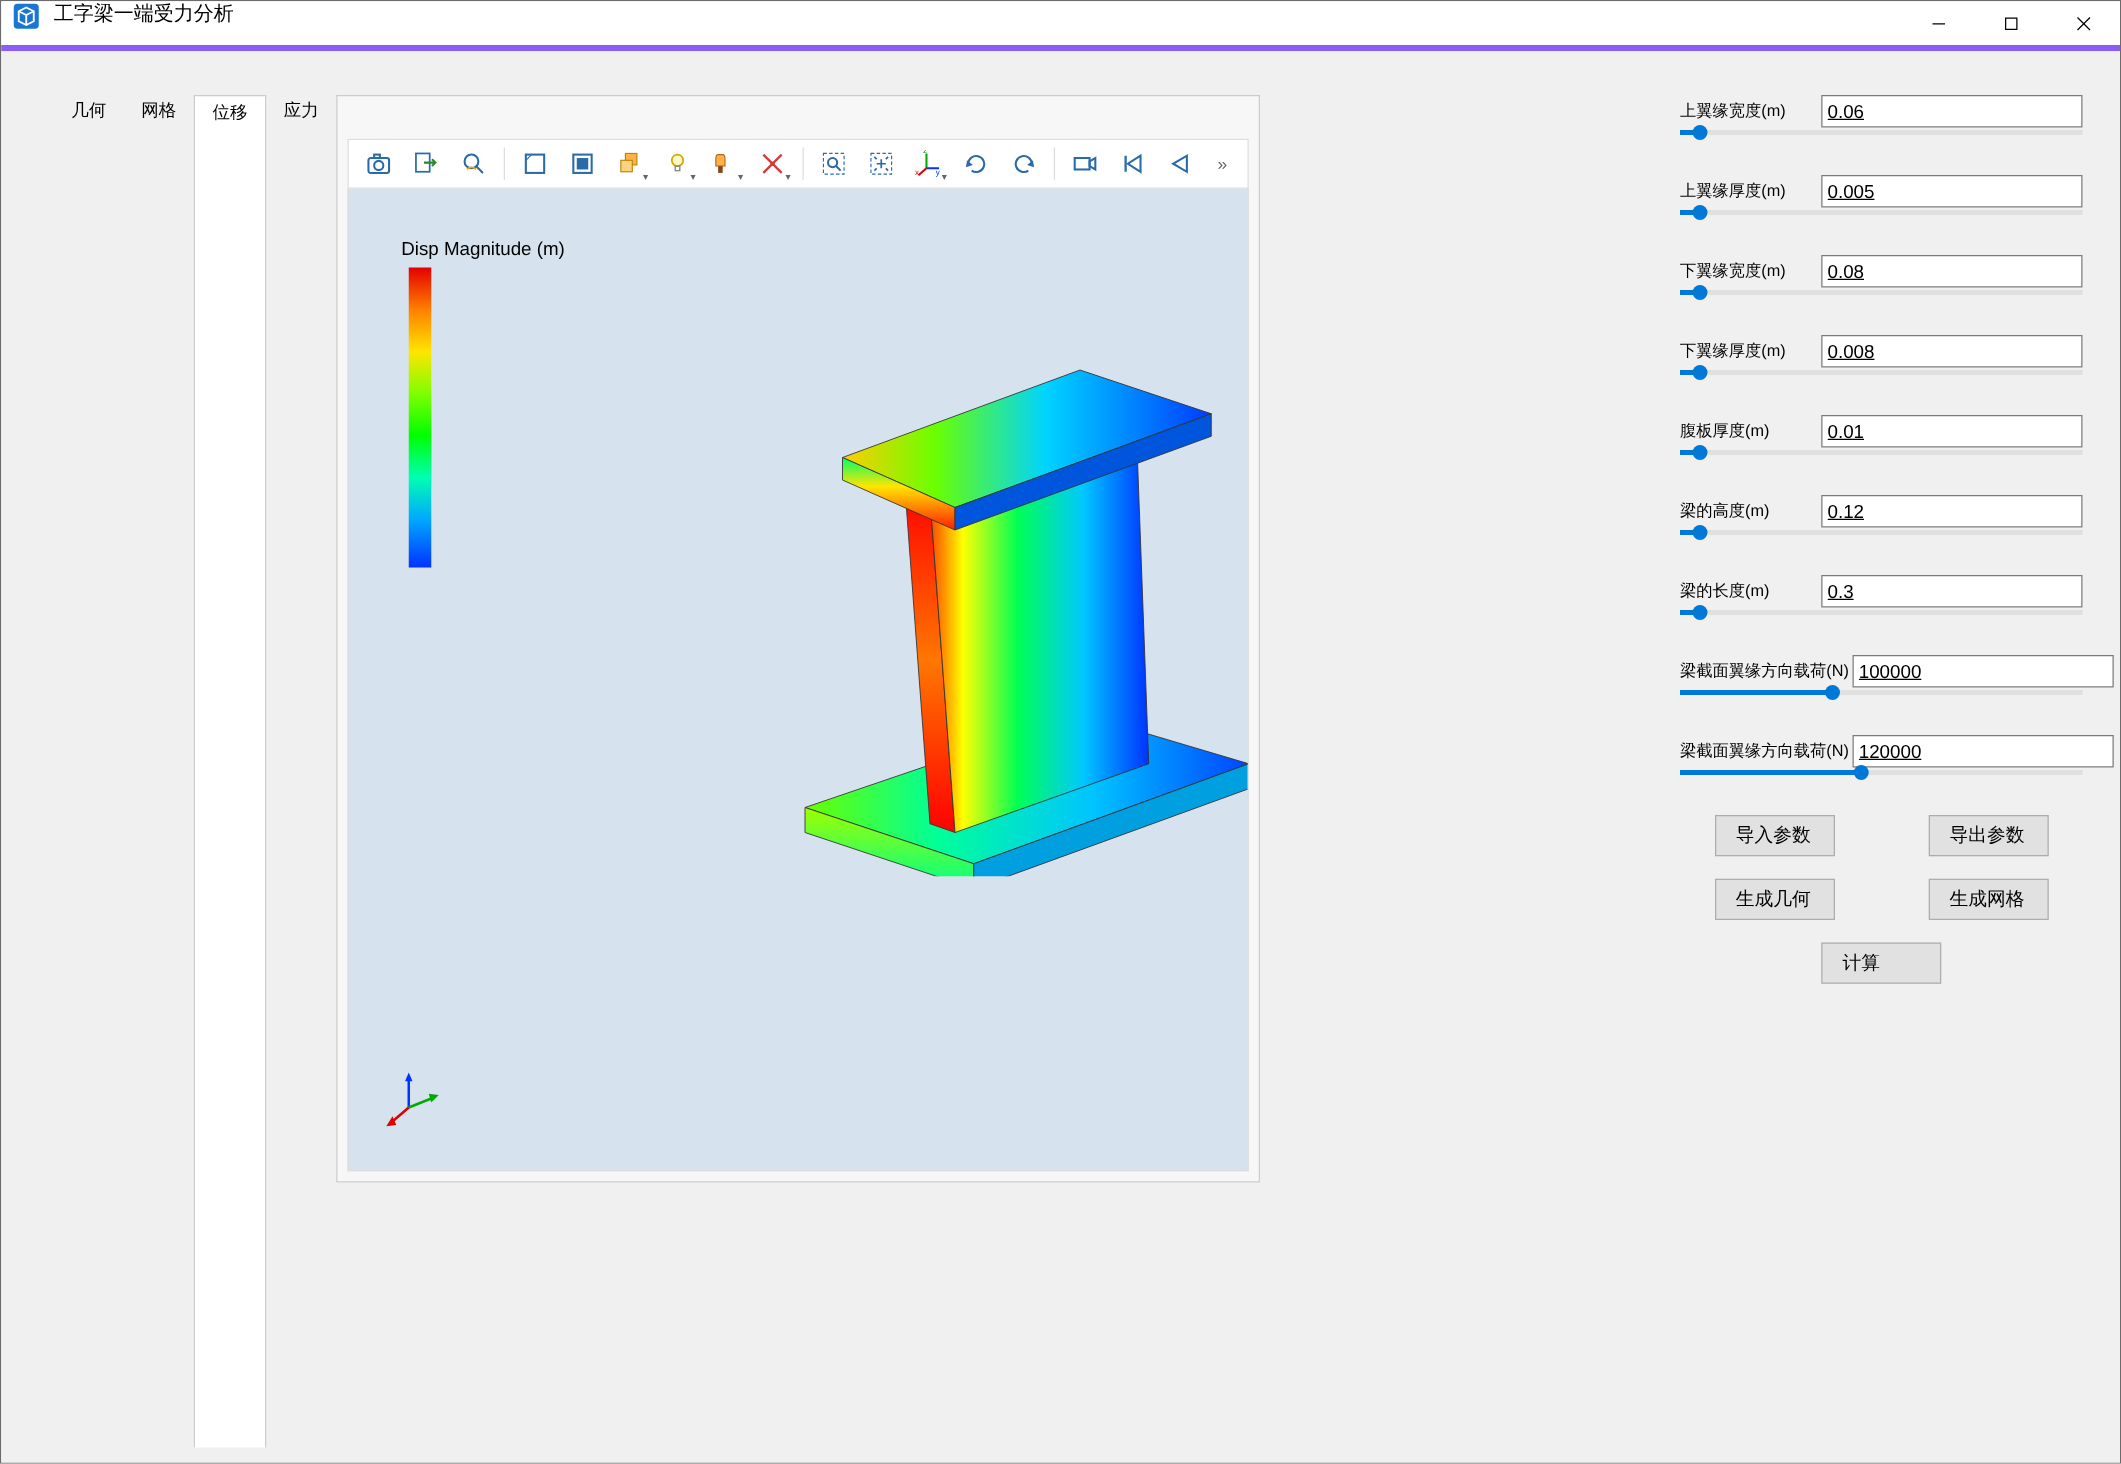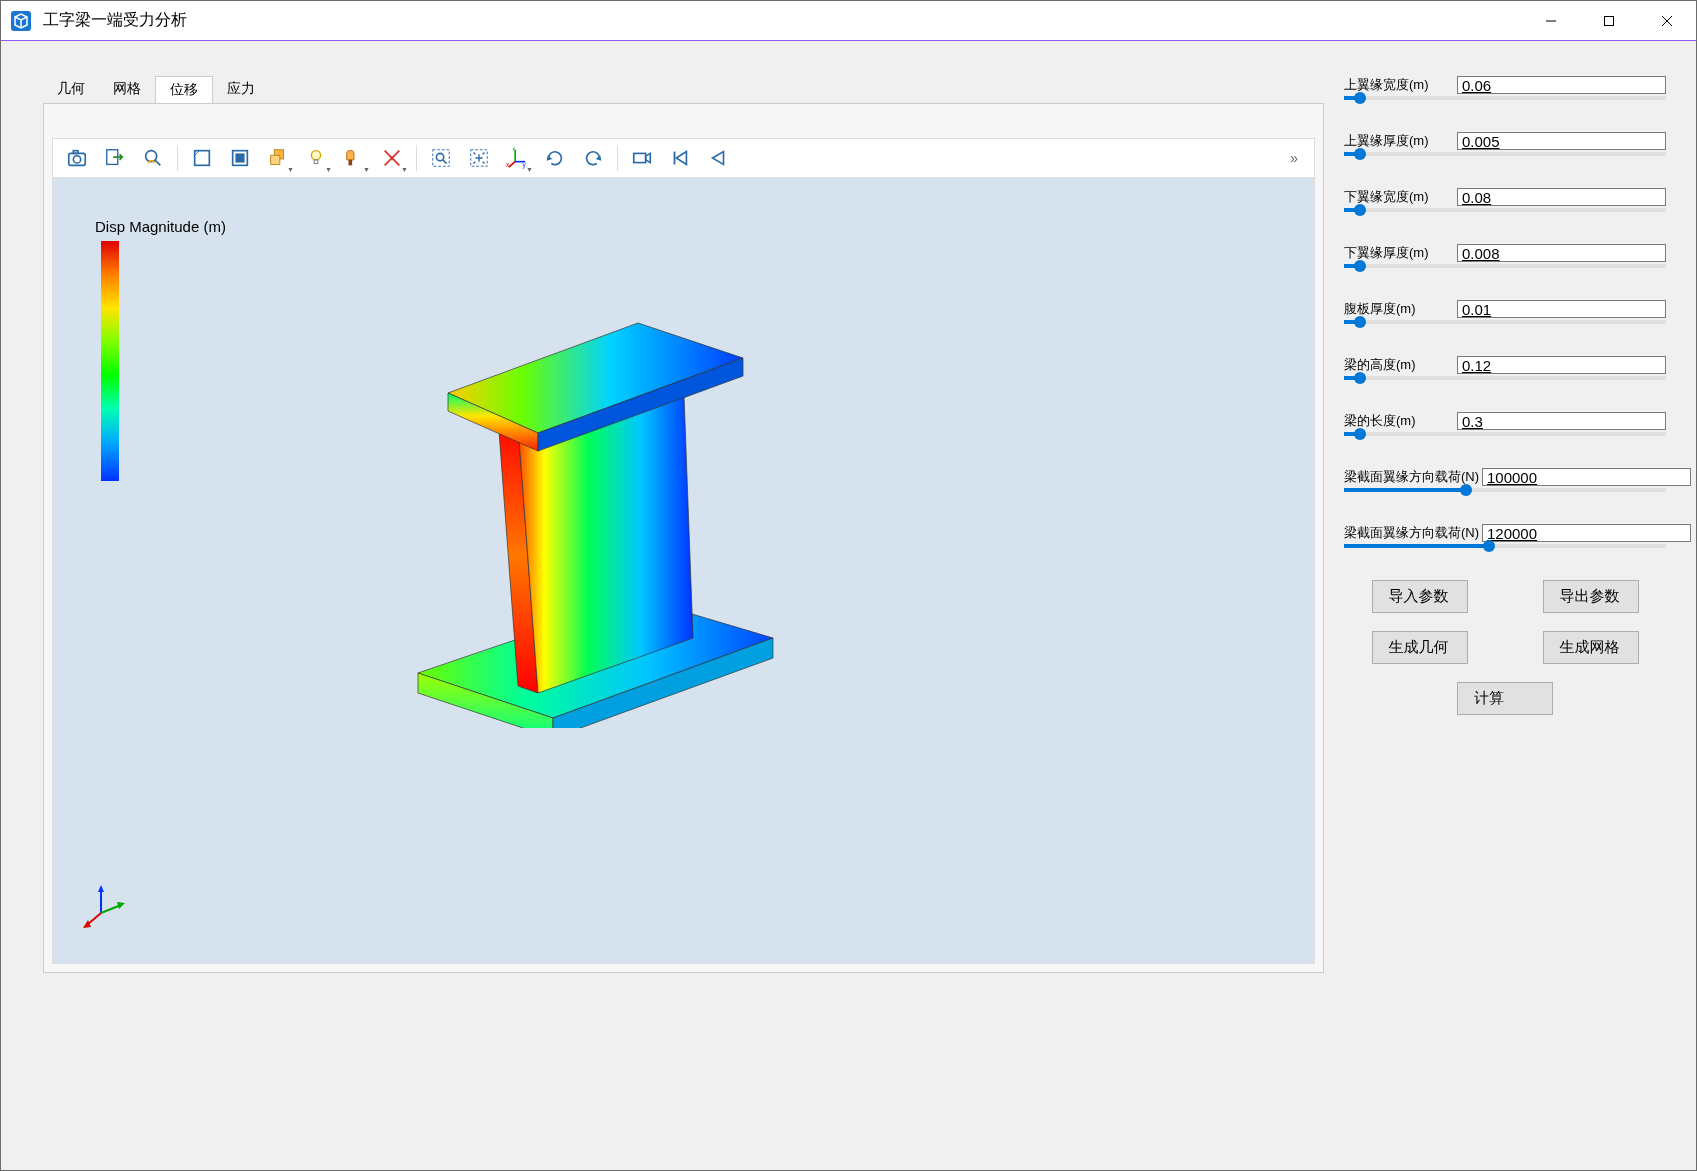--- a/index.html
+++ b/index.html
@@ -1,28 +1,28 @@
 <!DOCTYPE html>
 <html><head>
 <meta charset="utf-8">
 <style>
   * { box-sizing: border-box; margin: 0; padding: 0; }
   body { font-family: "Microsoft YaHei", Arial, sans-serif; font-size: 12px; background: #fff; color: #000; }
   
   .window { width: 1697px; height: 1171px; border: 1px solid #6b6b6b; display: flex; flex-direction: column; }
   
-  .titlebar { height: 40px; display: flex; align-items: center; padding: 0 0 0 8px; border-bottom: 1px solid #8b5cf6; background: #fff; }
+  .titlebar { height: 40px; display: flex; padding: 0 0 0 8px; border-bottom: 5px solid #8b5cf6; background: #fff; }
   .titlebar-icon { width: 24px; height: 24px; margin-right: 10px; }
   .titlebar-text { font-size: 16px; flex: 1; }
   .titlebar-controls { display: flex; height: 100%; }
   .titlebar-btn { width: 58px; height: 100%; display: flex; align-items: center; justify-content: center; cursor: pointer; }
   
   .body-area { flex: 1; display: flex; background: #f0f0f0; }
   
-  .main-panel { flex: 1; padding: 35px 12px 12px 42px; display: flex; flex-direction: column; }
+  .main-panel { flex: 1; padding: 35px 12px 12px 42px; display: flex; flex-direction: row; }
   
   .tabs { display: flex; gap: 0; margin-bottom: 0; }
   .tab { padding: 4px 14px; font-size: 14px; cursor: pointer; }
   .tab.active { background: #fff; border: 1px solid #ccc; border-bottom: none; }
   
   .content-box { border: 1px solid #ccc; background: #f7f7f7; padding: 34px 8px 8px 8px; display: flex; flex-direction: column; height: 870px; }
   
   .toolbar { height: 40px; background: #fff; border: 1px solid #ddd; display: flex; align-items: center; padding: 0 6px; gap: 2px; }
   .tool-btn { width: 36px; height: 36px; display: flex; align-items: center; justify-content: center; cursor: pointer; border-radius: 3px; position: relative; }
   .tool-sep { width: 1px; height: 26px; background: #ddd; margin: 0 4px; }
@@ -37,21 +37,21 @@
   .legend-bar { width: 18px; height: 240px; background: linear-gradient(to bottom, #e30000 0%, #ff7f00 14%, #ffe500 28%, #7fff00 42%, #00ff00 56%, #00ffb2 70%, #00a8ff 84%, #0033ff 100%); }
   .legend-ticks { margin-left: 6px; display: flex; flex-direction: column; justify-content: space-between; height: 240px; font-size: 12px; color: #333; }
   .legend-tick::before { content: "— "; color: #888; margin-left: -4px; }
   
   .triad { position: absolute; left: 28px; bottom: 30px; }
   
   .right-panel { width: 360px; padding: 35px 30px 10px 8px; }
   .param-row { margin-bottom: 32px; }
   .param-top { display: flex; align-items: center; gap: 8px; }
   .param-label { width: 130px; font-size: 13px; white-space: nowrap; }
-  .param-input { flex: 1; border: 1px solid #7a7a7a; height: 18px; padding: 0 4px; font-size: 15px; font-family: inherit; background: #fff; line-height: 14px; text-decoration: underline; text-decoration-color: #000; }
+  .param-input { flex: 1; border: 1px solid #7a7a7a; height: 18px; padding: 12px 4px; font-size: 15px; font-family: inherit; background: #fff; line-height: 14px; text-decoration: underline; text-decoration-color: #000; }
   .param-slider { width: 100%; height: 4px; margin-top: 2px; position: relative; background: #e0e0e0; }
   .slider-thumb { position: absolute; top: -4px; width: 12px; height: 12px; background: #0078d7; border-radius: 50%; }
   .slider-track-active { position: absolute; height: 100%; left: 0; background: #0078d7; }
   
   .btn-grid { display: grid; grid-template-columns: 1fr 1fr; gap: 18px 40px; justify-items: center; margin-top: 8px; padding: 0 10px; }
   .btn { padding: 6px 16px; font-size: 15px; background: #e1e1e1; border: 1px solid #adadad; cursor: pointer; min-width: 96px; text-align: left; }
   .btn-center { grid-column: 1 / 3; justify-self: center; }
 </style>
 </head>
 <body>

